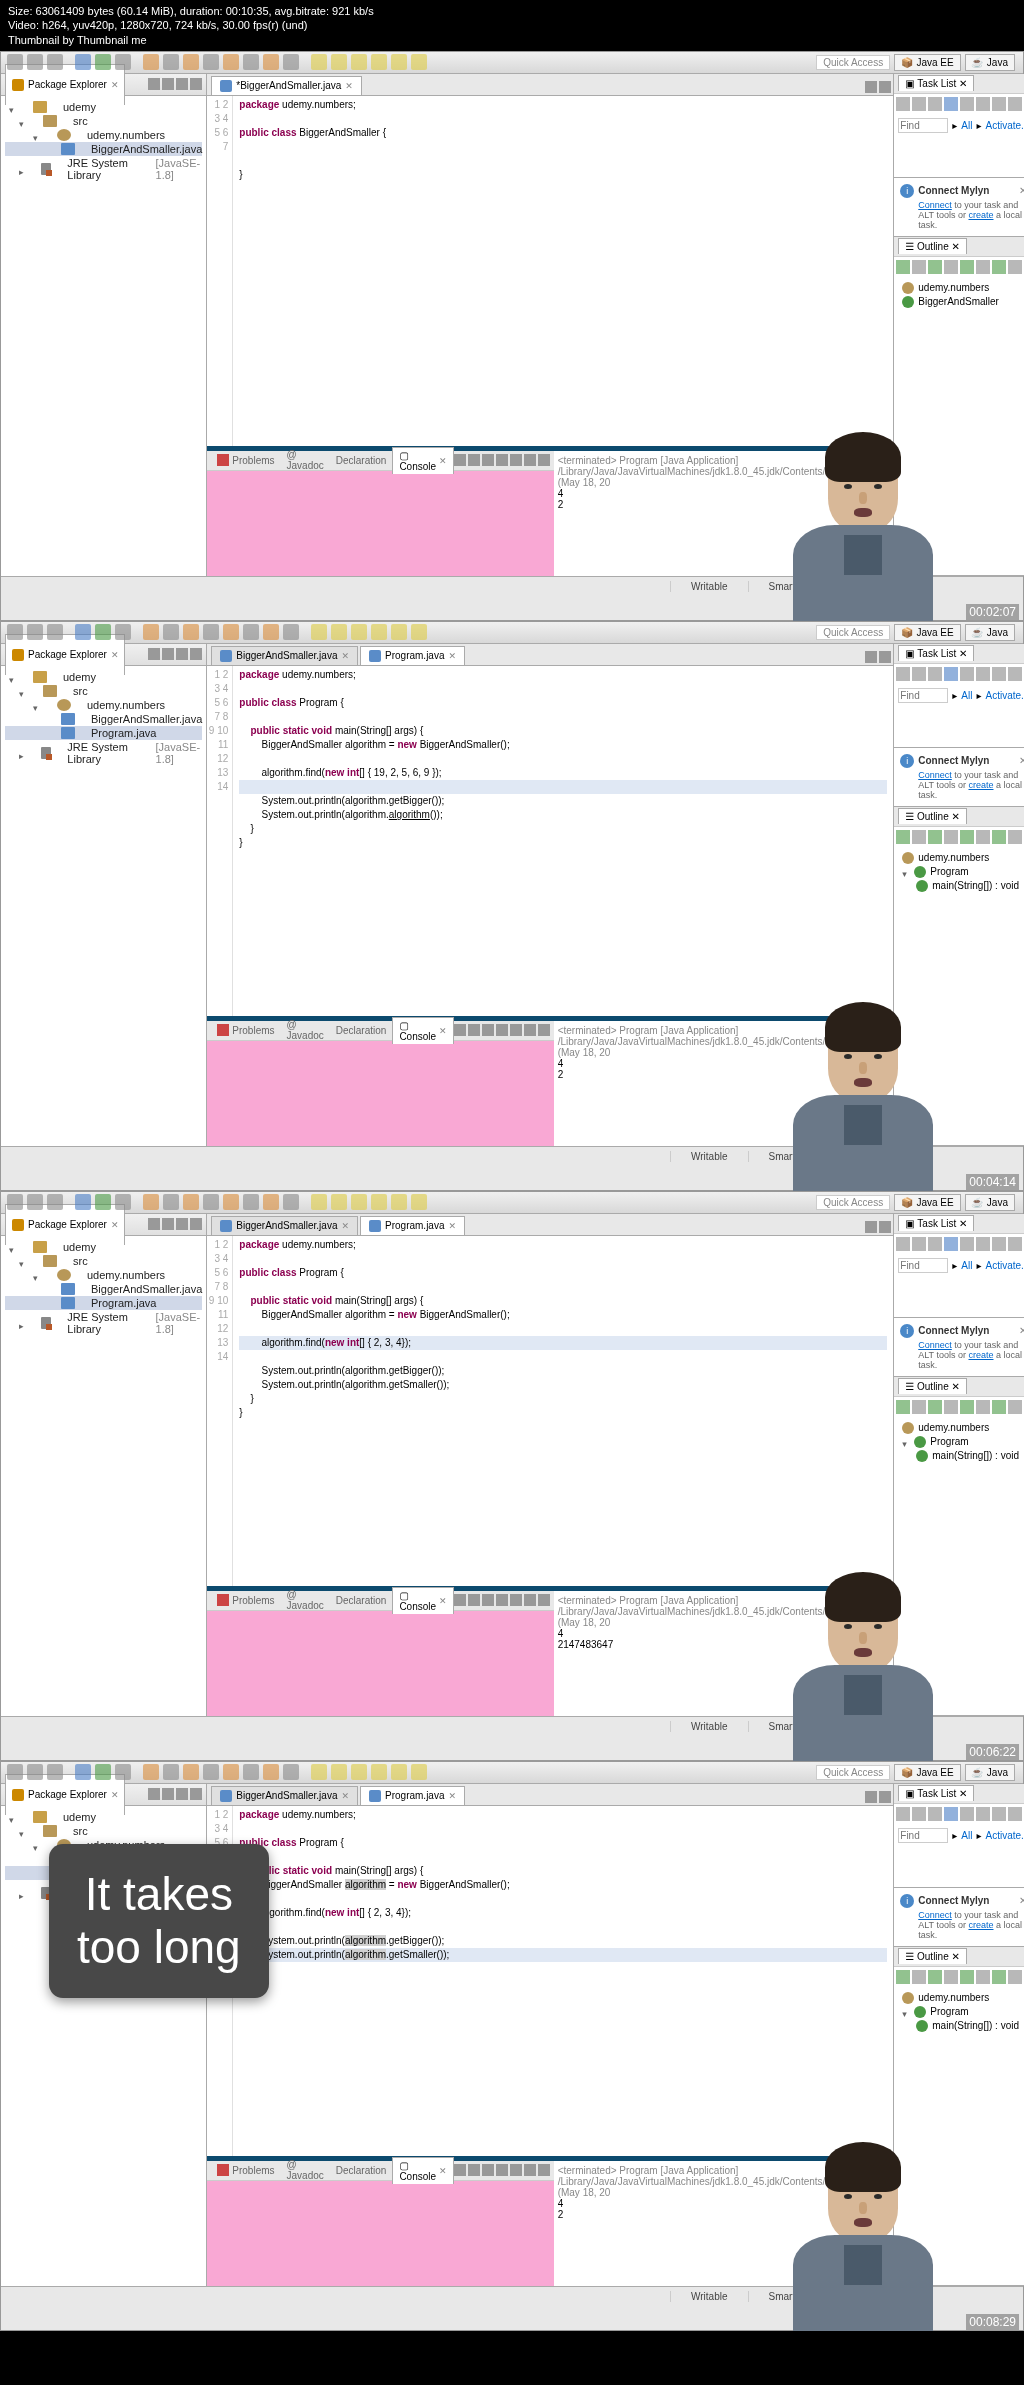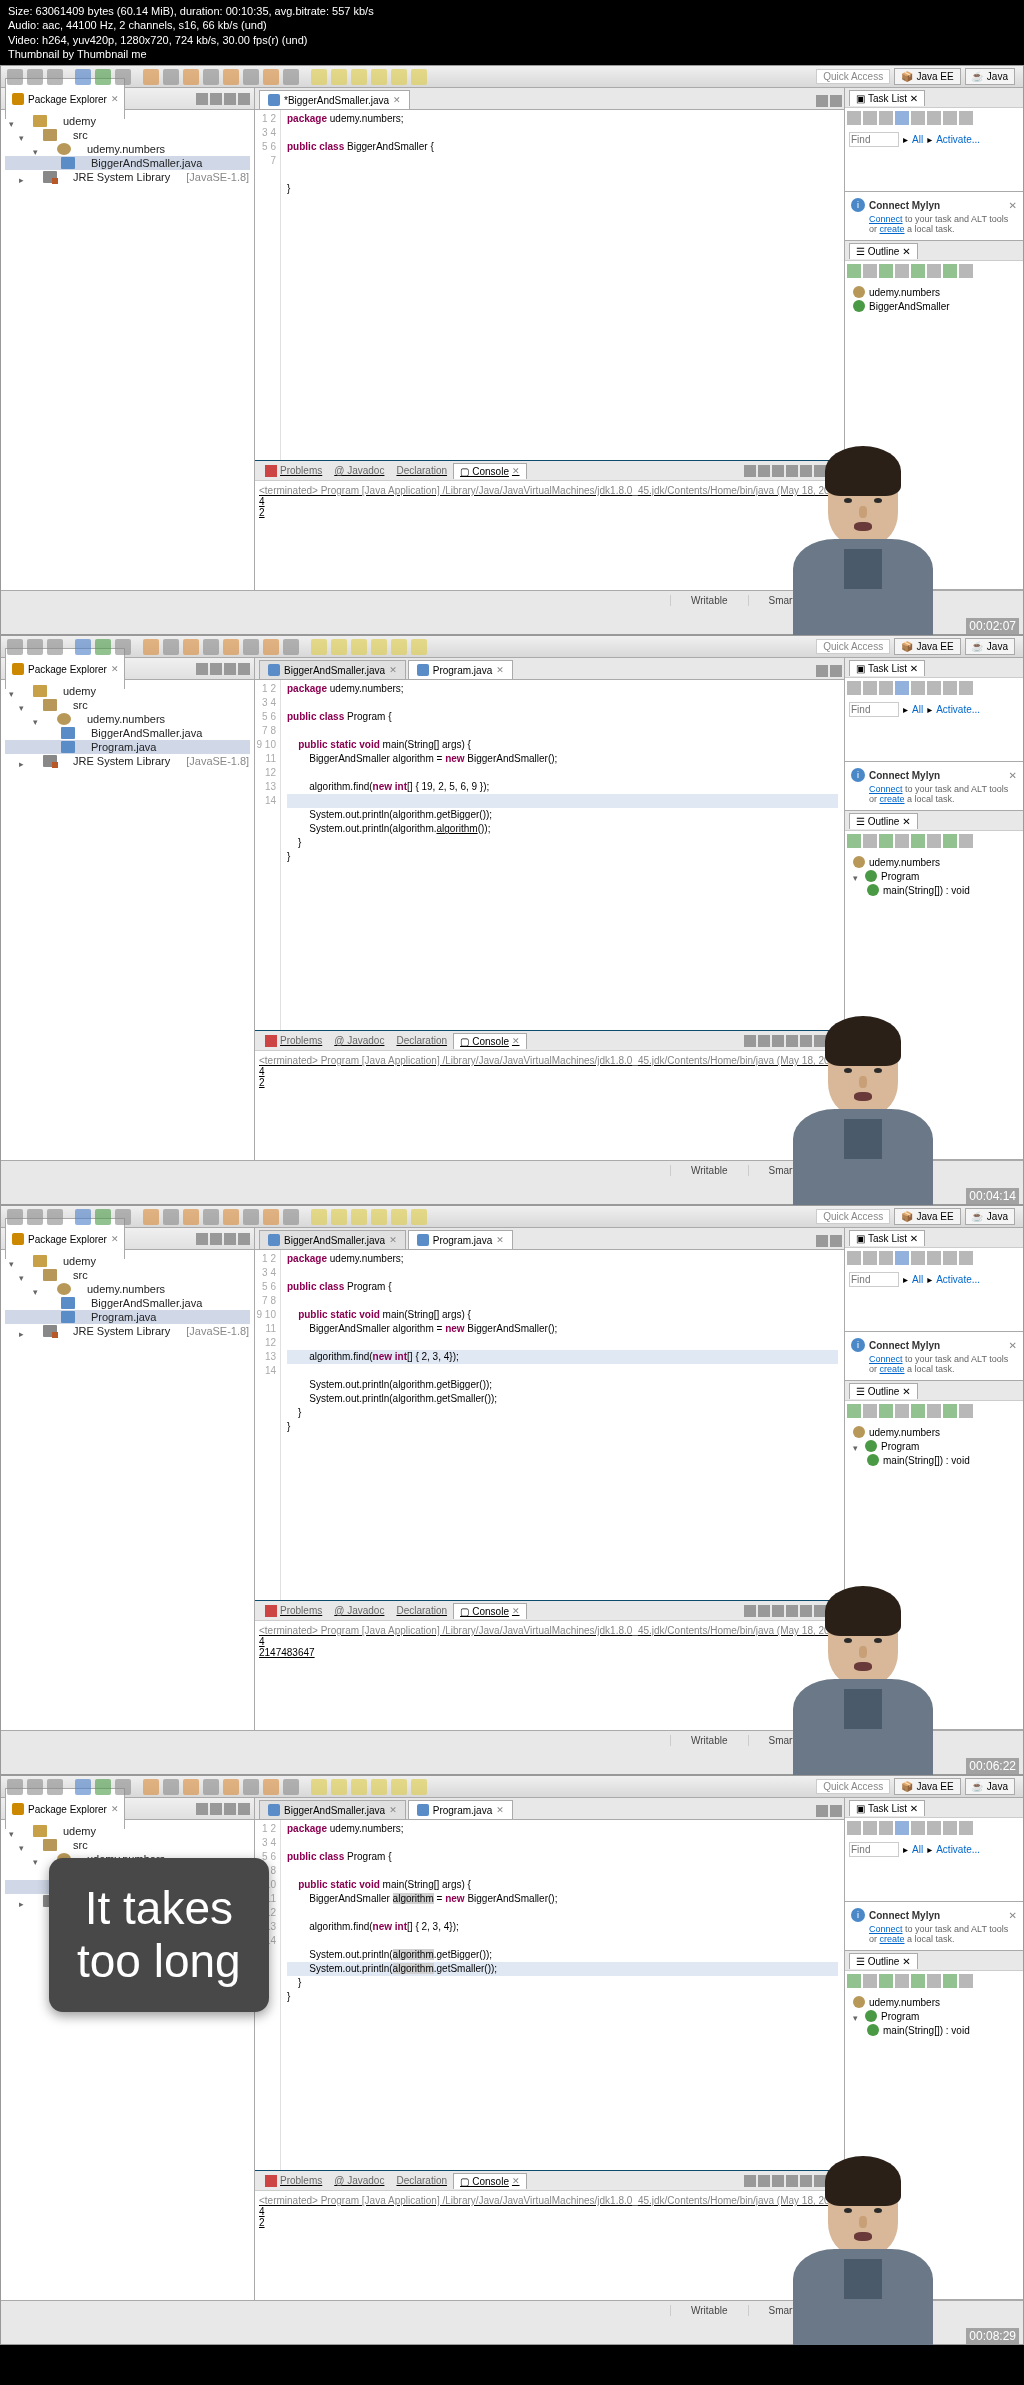--- a/index.html
+++ b/index.html
@@ -42,21 +42,21 @@
 .editortabs { background: #e8e8e8; height: 22px; display: flex; align-items: flex-end; font-size: 10px; border-bottom: 1px solid #aaa; padding-left: 4px; }
 .editortabs .etab { background: #fff; border: 1px solid #aaa; border-bottom: none; padding: 3px 8px; margin-right: 2px; display: flex; align-items: center; gap: 4px; }
 .editortabs .etab.inactive { background: #e0e0e0; }
 .etab .closex { color: #888; font-size: 9px; }
 .editortabs .righticons { margin-left: auto; display: flex; gap: 2px; padding: 2px; }
 .editor { flex: 1; display: flex; background: #fff; font-family: Monaco, monospace; font-size: 10px; overflow: hidden; }
 .gutter { width: 26px; background: #fff; border-right: 1px solid #e0e0e0; color: #aaa; text-align: right; padding: 2px 4px 0 0; line-height: 14px; }
 .code { flex: 1; padding: 2px 6px; line-height: 14px; white-space: pre; color: #000; }
 .code .kw { color: #8b0050; font-weight: bold; }
 .code .hl { background: #e0e8f4; display: inline-block; width: 100%; }
-.bottomview { height: 130px; border-top: 1px solid #0c4a6e; display: flex; flex-direction: column; text-decoration: underline; }
+.bottomview { height: 130px; border-top: 5px solid #0c4a6e; display: flex; flex-direction: row; }
 .bvhdr { background: #e8e8e8; height: 20px; display: flex; align-items: center; font-size: 10px; padding: 0 4px; border-bottom: 1px solid #ccc; }
 .bvhdr .btab { padding: 2px 6px; color: #666; display: flex; align-items: center; gap: 3px; }
 .bvhdr .btab.active { background: #fff; border: 1px solid #aaa; border-bottom: none; color: #000; }
 .bvhdr .bicons { margin-left: auto; display: flex; gap: 2px; }
 .bicon { width: 12px; height: 12px; background: #999; }
 .bicon.red { background: #c44; }
 .console { flex: 1; background: #fff; padding: 4px; font-family: Monaco, monospace; font-size: 10px; color: #666; }
 .console .term { color: #888; }
 .console .out { color: #000; }
 .rightcol { width: 178px; background: #fff; display: flex; flex-direction: column; }
@@ -97,22 +97,21 @@
 .pbody { width: 140px; height: 100px; background: #6a7888; border-radius: 30% 30% 0 0; margin-top: -5px; position: relative; }
 .pshirt { position: absolute; top: 10px; left: 50%; transform: translateX(-50%); width: 38px; height: 40px; background: #4a5a6a; }
 .popup { position: absolute; background: #484848; color: #fff; border-radius: 14px; padding: 24px 28px; font-size: 44px; font-family: "Helvetica Neue", Arial; text-align: center; line-height: 1.15; box-shadow: 0 4px 12px rgba(0,0,0,0.4); }
 .popup.bug { top: 180px; left: 370px; }
 .popup.long { top: 82px; left: 48px; font-size: 46px; }
 </style>
 </head>
 <body>
 
 <div class="topinfo">
-  <div>Size: 63061409 bytes (60.14 MiB), duration: 00:10:35, avg.bitrate: 557 kb/s</div>
-  <div>Audio: aac, 44100 Hz, 2 channels, s16, 66 kb/s (und)</div>
+  <div>Size: 63061409 bytes (60.14 MiB), duration: 00:10:35, avg.bitrate: 921 kb/s</div>
   <div>Video: h264, yuv420p, 1280x720, 724 kb/s, 30.00 fps(r) (und)</div>
   <div>Thumbnail by Thumbnail me</div>
 </div>
 
 <div id="frames">
 <div class="frame">
   <div class="toolbar">
     <span class="tbicon"></span>
         <span class="tbicon"></span>
         <span class="tbicon"></span>

